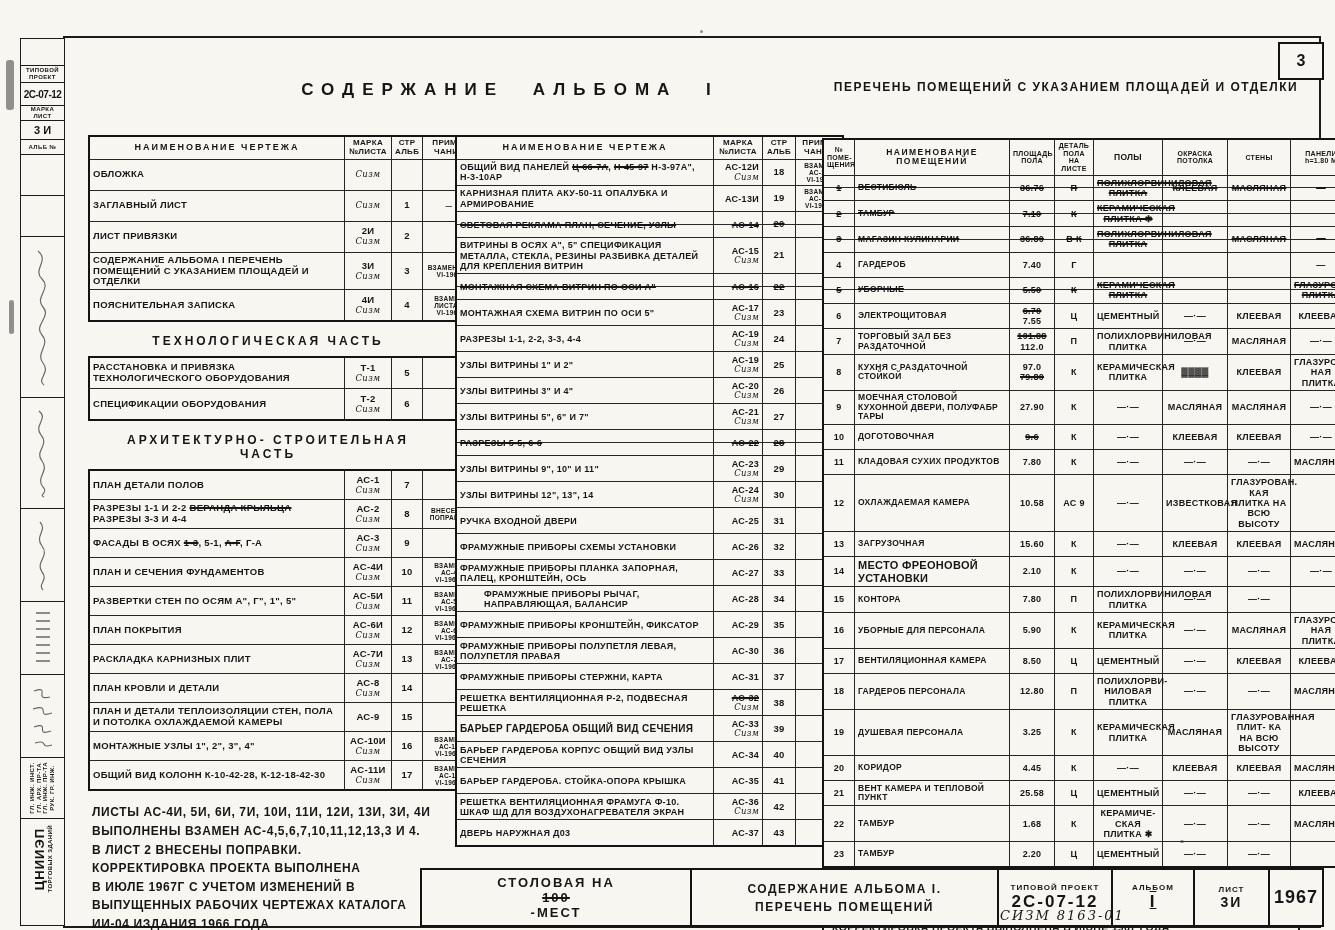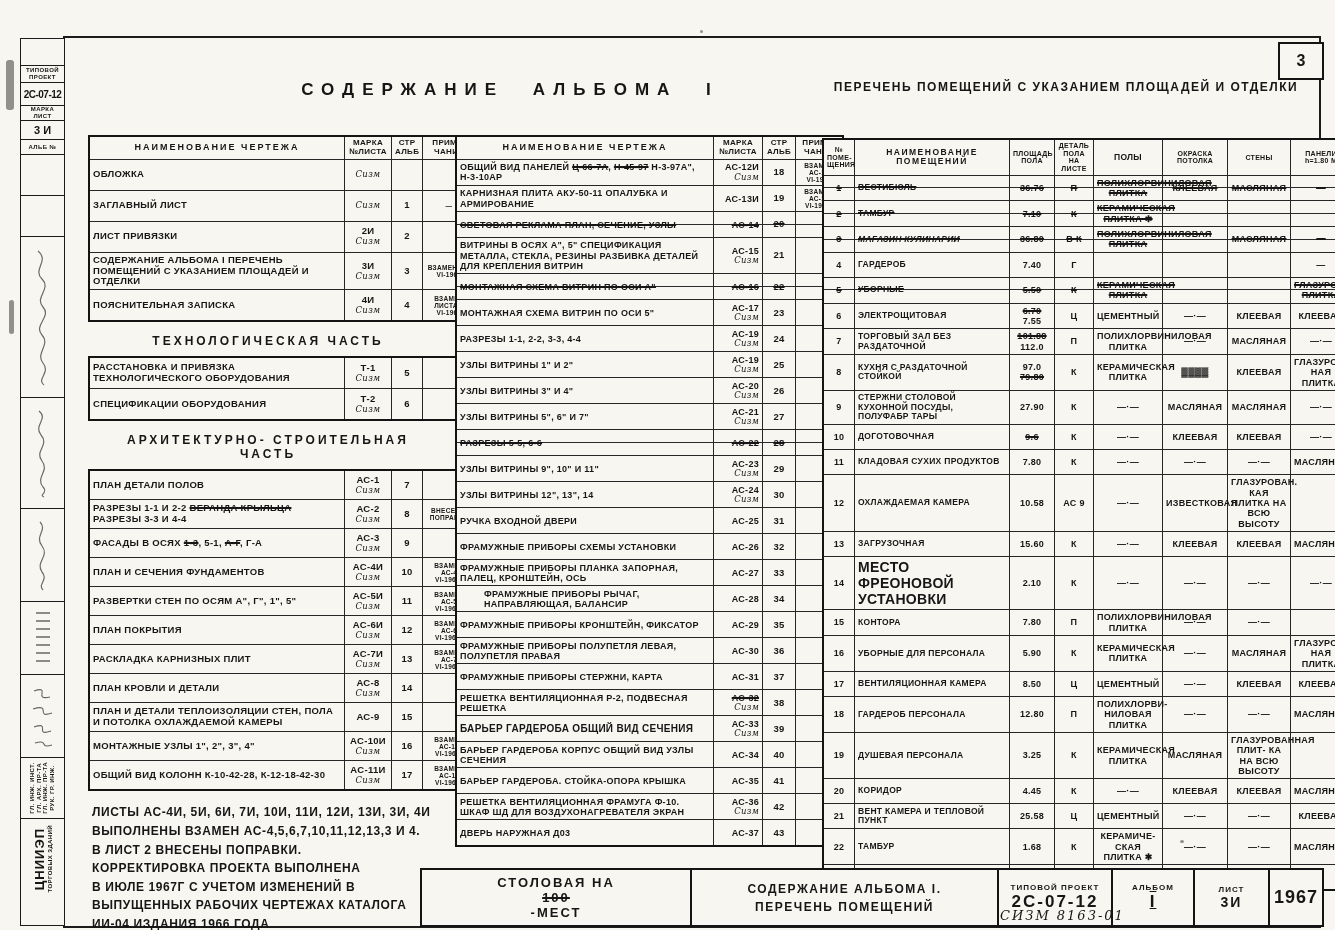--- a/index.html
+++ b/index.html
@@ -585,21 +585,21 @@
           <div class="td r-area">7.10</div>
           <div class="td r-det">К</div>
           <div class="td r-floor">КЕРАМИЧЕСКАЯ ПЛИТКА ✱</div>
           <div class="td r-ceil"></div>
           <div class="td r-wall"></div>
           <div class="td r-pan"></div>
         </div>
 
         <div class="tr struck">
           <div class="td r-num" style="height:20px;">3</div>
-          <div class="td r-name" style="font-size:8.5px;font-style:italic;">МАГАЗИН КУЛИНАРИИ</div>
+          <div class="td r-name" style="font-size:8.5px;">МАГАЗИН КУЛИНАРИИ</div>
           <div class="td r-area">36.80</div>
           <div class="td r-det">В К</div>
           <div class="td r-floor">ПОЛИХЛОРВИНИЛОВАЯ ПЛИТКА</div>
           <div class="td r-ceil"></div>
           <div class="td r-wall">МАСЛЯНАЯ</div>
           <div class="td r-pan">—</div>
         </div>
 
         <div class="tr">
           <div class="td r-num" style="height:20px;">4</div>
@@ -651,21 +651,21 @@
           <div class="td r-area">97.0<br><s>79.80</s></div>
           <div class="td r-det">К</div>
           <div class="td r-floor">КЕРАМИЧЕСКАЯ ПЛИТКА</div>
           <div class="td r-ceil">▓▓▓▓</div>
           <div class="td r-wall">КЛЕЕВАЯ</div>
           <div class="td r-pan">ГЛАЗУРОВАН- НАЯ ПЛИТКА</div>
         </div>
 
         <div class="tr">
           <div class="td r-num" style="height:20px;">9</div>
-          <div class="td r-name" style="font-size:8.5px;">СТЕРЖНИ СТОЛОВОЙ КУХОННОЙ ПОСУДЫ, ПОЛУФАБР ТАРЫ</div>
+          <div class="td r-name" style="font-size:8.5px;">МОЕЧНАЯ СТОЛОВОЙ КУХОННОЙ ДВЕРИ, ПОЛУФАБР ТАРЫ</div>
           <div class="td r-area">27.90</div>
           <div class="td r-det">К</div>
           <div class="td r-floor">—·—</div>
           <div class="td r-ceil">МАСЛЯНАЯ</div>
           <div class="td r-wall">МАСЛЯНАЯ</div>
           <div class="td r-pan">—·—</div>
         </div>
 
         <div class="tr">
           <div class="td r-num" style="height:20px;">10</div>
@@ -706,21 +706,21 @@
           <div class="td r-area">15.60</div>
           <div class="td r-det">К</div>
           <div class="td r-floor">—·—</div>
           <div class="td r-ceil">КЛЕЕВАЯ</div>
           <div class="td r-wall">КЛЕЕВАЯ</div>
           <div class="td r-pan">МАСЛЯНАЯ</div>
         </div>
 
         <div class="tr">
           <div class="td r-num" style="height:20px;">14</div>
-          <div class="td r-name" style="font-size:14px;">МЕСТО ФРЕОНОВОЙ УСТАНОВКИ</div>
+          <div class="td r-name" style="font-size:11px;">МЕСТО ФРЕОНОВОЙ УСТАНОВКИ</div>
           <div class="td r-area">2.10</div>
           <div class="td r-det">К</div>
           <div class="td r-floor">—·—</div>
           <div class="td r-ceil">—·—</div>
           <div class="td r-wall">—·—</div>
           <div class="td r-pan">—·—</div>
         </div>
 
         <div class="tr">
           <div class="td r-num" style="height:20px;">15</div>

